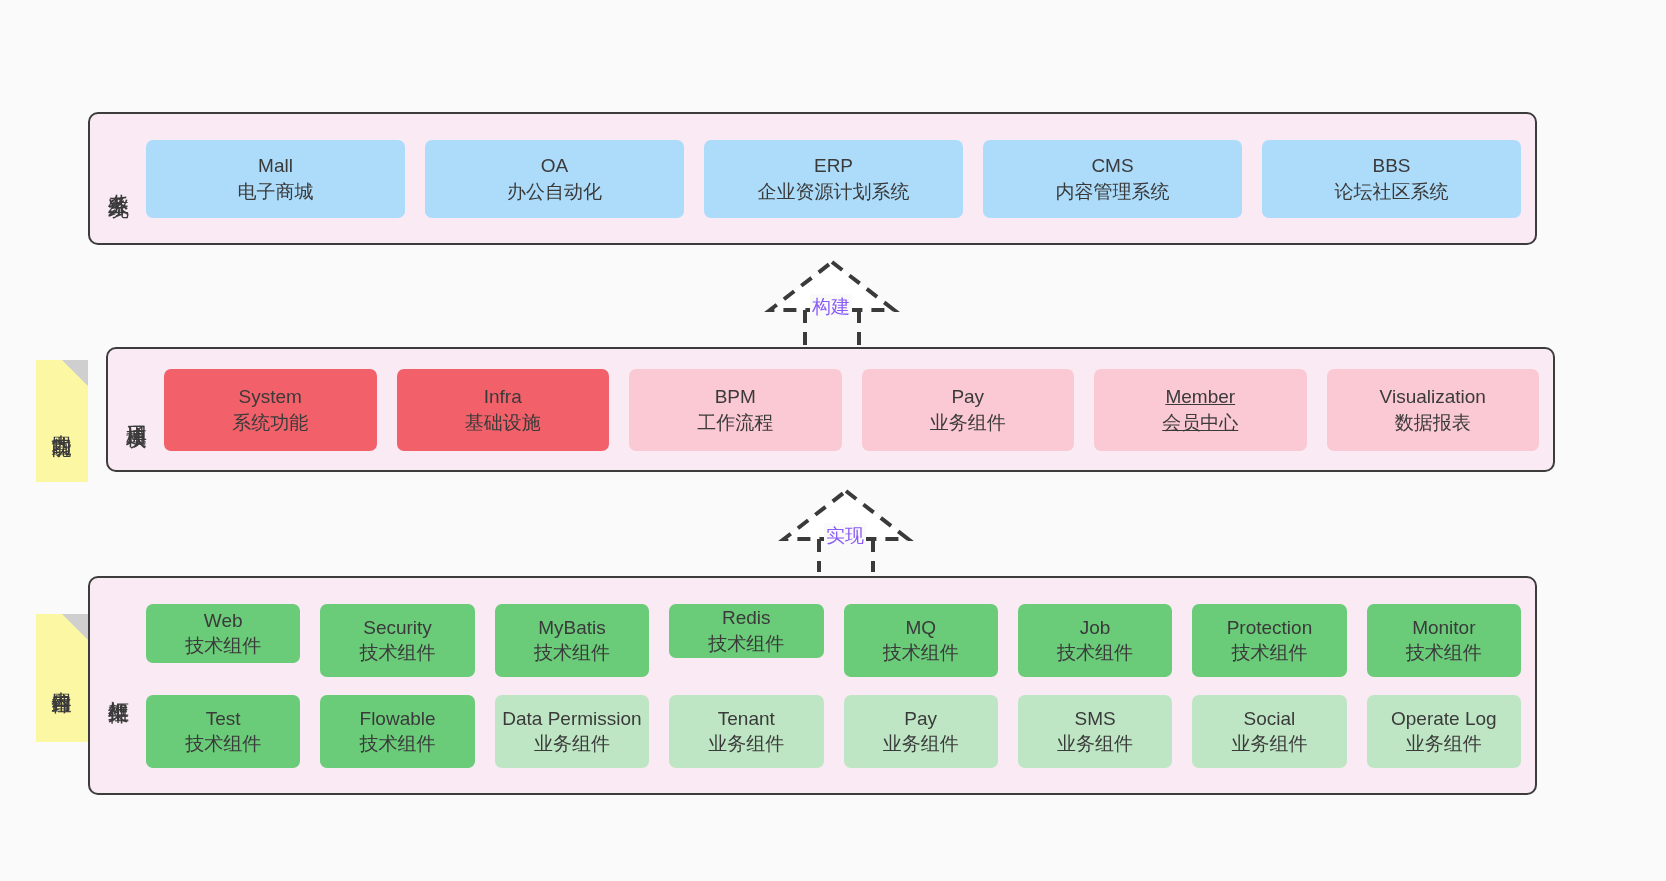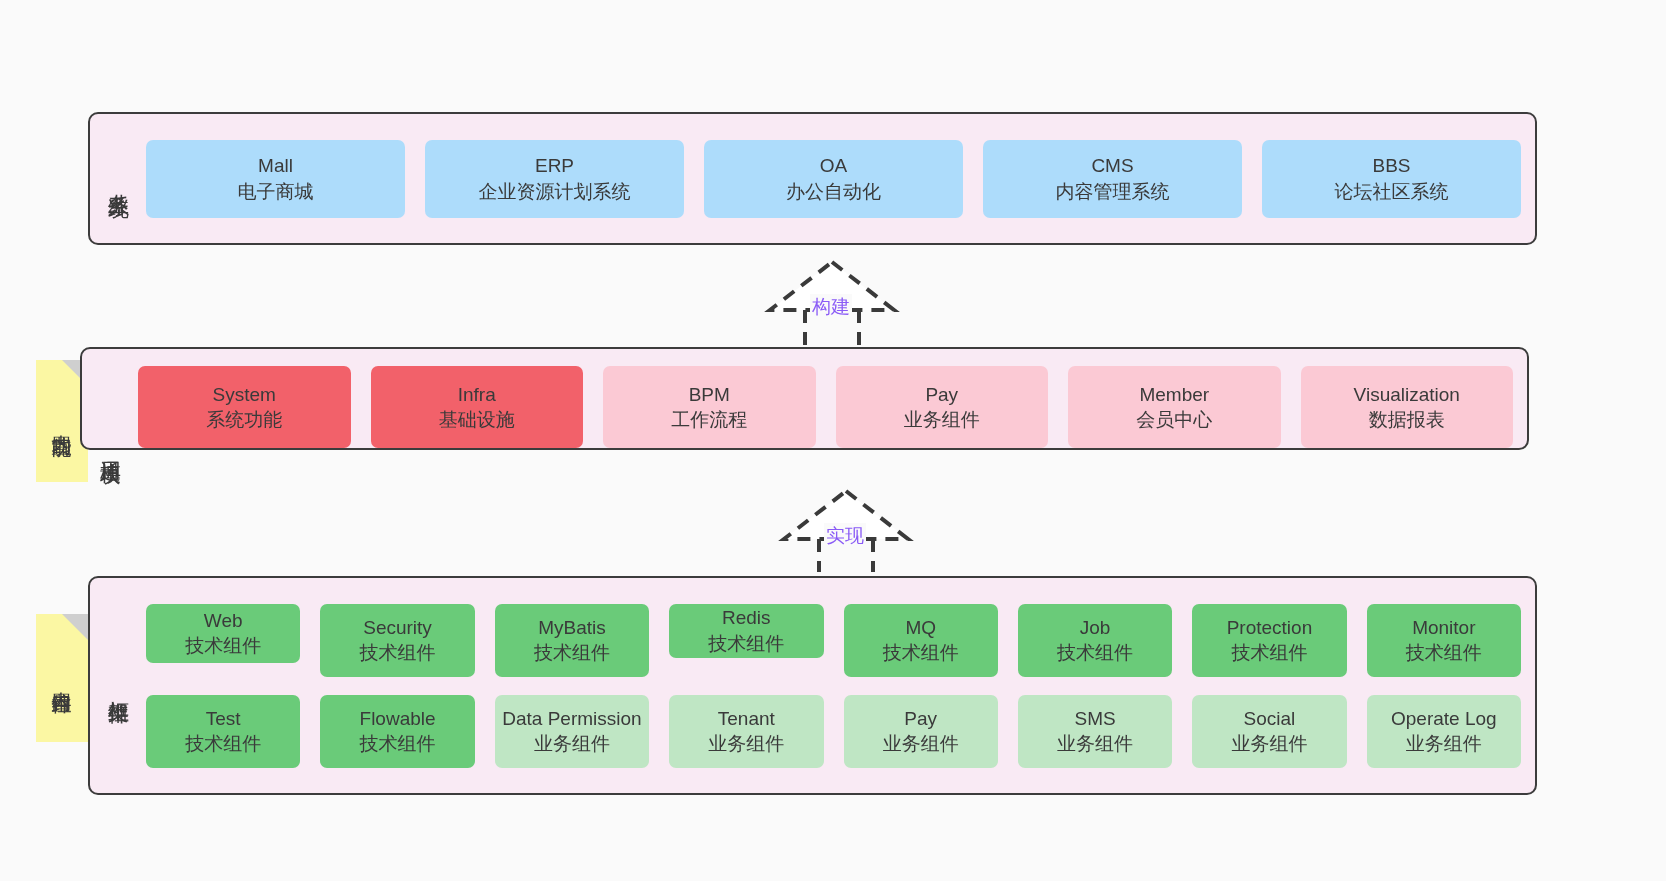--- a/index.html
+++ b/index.html
@@ -140,26 +140,26 @@
 
   <div class="layer" id="layer-business" style="left:88px; top:112px; width:1449px; height:133px;">
     <div class="layer-title">业务系统</div>
     <div class="layer-body">
       <div class="node-row" id="row-business">
           <div class="node c-blue" style="height: 78px;">
             <div class="nm">Mall</div>
             <div class="sub">电子商城</div>
           </div>
           <div class="node c-blue" style="height: 78px;">
+            <div class="nm">OA</div>
+            <div class="sub">办公自动化</div>
+          </div>
+          <div class="node c-blue" style="height: 78px;">
             <div class="nm">ERP</div>
             <div class="sub">企业资源计划系统</div>
-          </div>
-          <div class="node c-blue" style="height: 78px;">
-            <div class="nm">OA</div>
-            <div class="sub">办公自动化</div>
           </div>
           <div class="node c-blue" style="height: 78px;">
             <div class="nm">CMS</div>
             <div class="sub">内容管理系统</div>
           </div>
           <div class="node c-blue" style="height: 78px;">
             <div class="nm">BBS</div>
             <div class="sub">论坛社区系统</div>
           </div>
         </div>
@@ -174,41 +174,41 @@
       <path d="M 53,52 L 53,90 M 107,52 L 107,90" fill="none" stroke="#3a3a3a" stroke-width="4" stroke-dasharray="13,9"></path>
     </svg>
     <div class="arrow-label" style="left:58px; top:36px;">构建</div>
   </div>
 
   <div class="sticky" id="sticky-common" style="left:36px; top:360px; width:52px; height:122px;">
     <span class="fold"></span>
     <span>内置功能</span>
   </div>
 
-  <div class="layer" id="layer-common" style="left:80px; top:347px; width:1449px; height:103px;align-items:flex-end;">
+  <div class="layer" id="layer-common" style="left:106px; top:347px; width:1449px; height:125px;">
     <div class="layer-title">通用模块</div>
     <div class="layer-body">
       <div class="node-row" id="row-common">
           <div class="node c-red" style="height: 82px;">
             <div class="nm">System</div>
             <div class="sub">系统功能</div>
           </div>
           <div class="node c-red" style="height: 82px;">
             <div class="nm">Infra</div>
             <div class="sub">基础设施</div>
           </div>
           <div class="node c-pink" style="height: 82px;">
             <div class="nm">BPM</div>
             <div class="sub">工作流程</div>
           </div>
           <div class="node c-pink" style="height: 82px;">
             <div class="nm">Pay</div>
             <div class="sub">业务组件</div>
           </div>
-          <div class="node c-pink" style="height: 82px;">
+          <div class="node c-pink" style="height: 82px; text-decoration: underline;">
             <div class="nm">Member</div>
             <div class="sub">会员中心</div>
           </div>
           <div class="node c-pink" style="height: 82px;">
             <div class="nm">Visualization</div>
             <div class="sub">数据报表</div>
           </div>
         </div>
     </div>
   </div>

